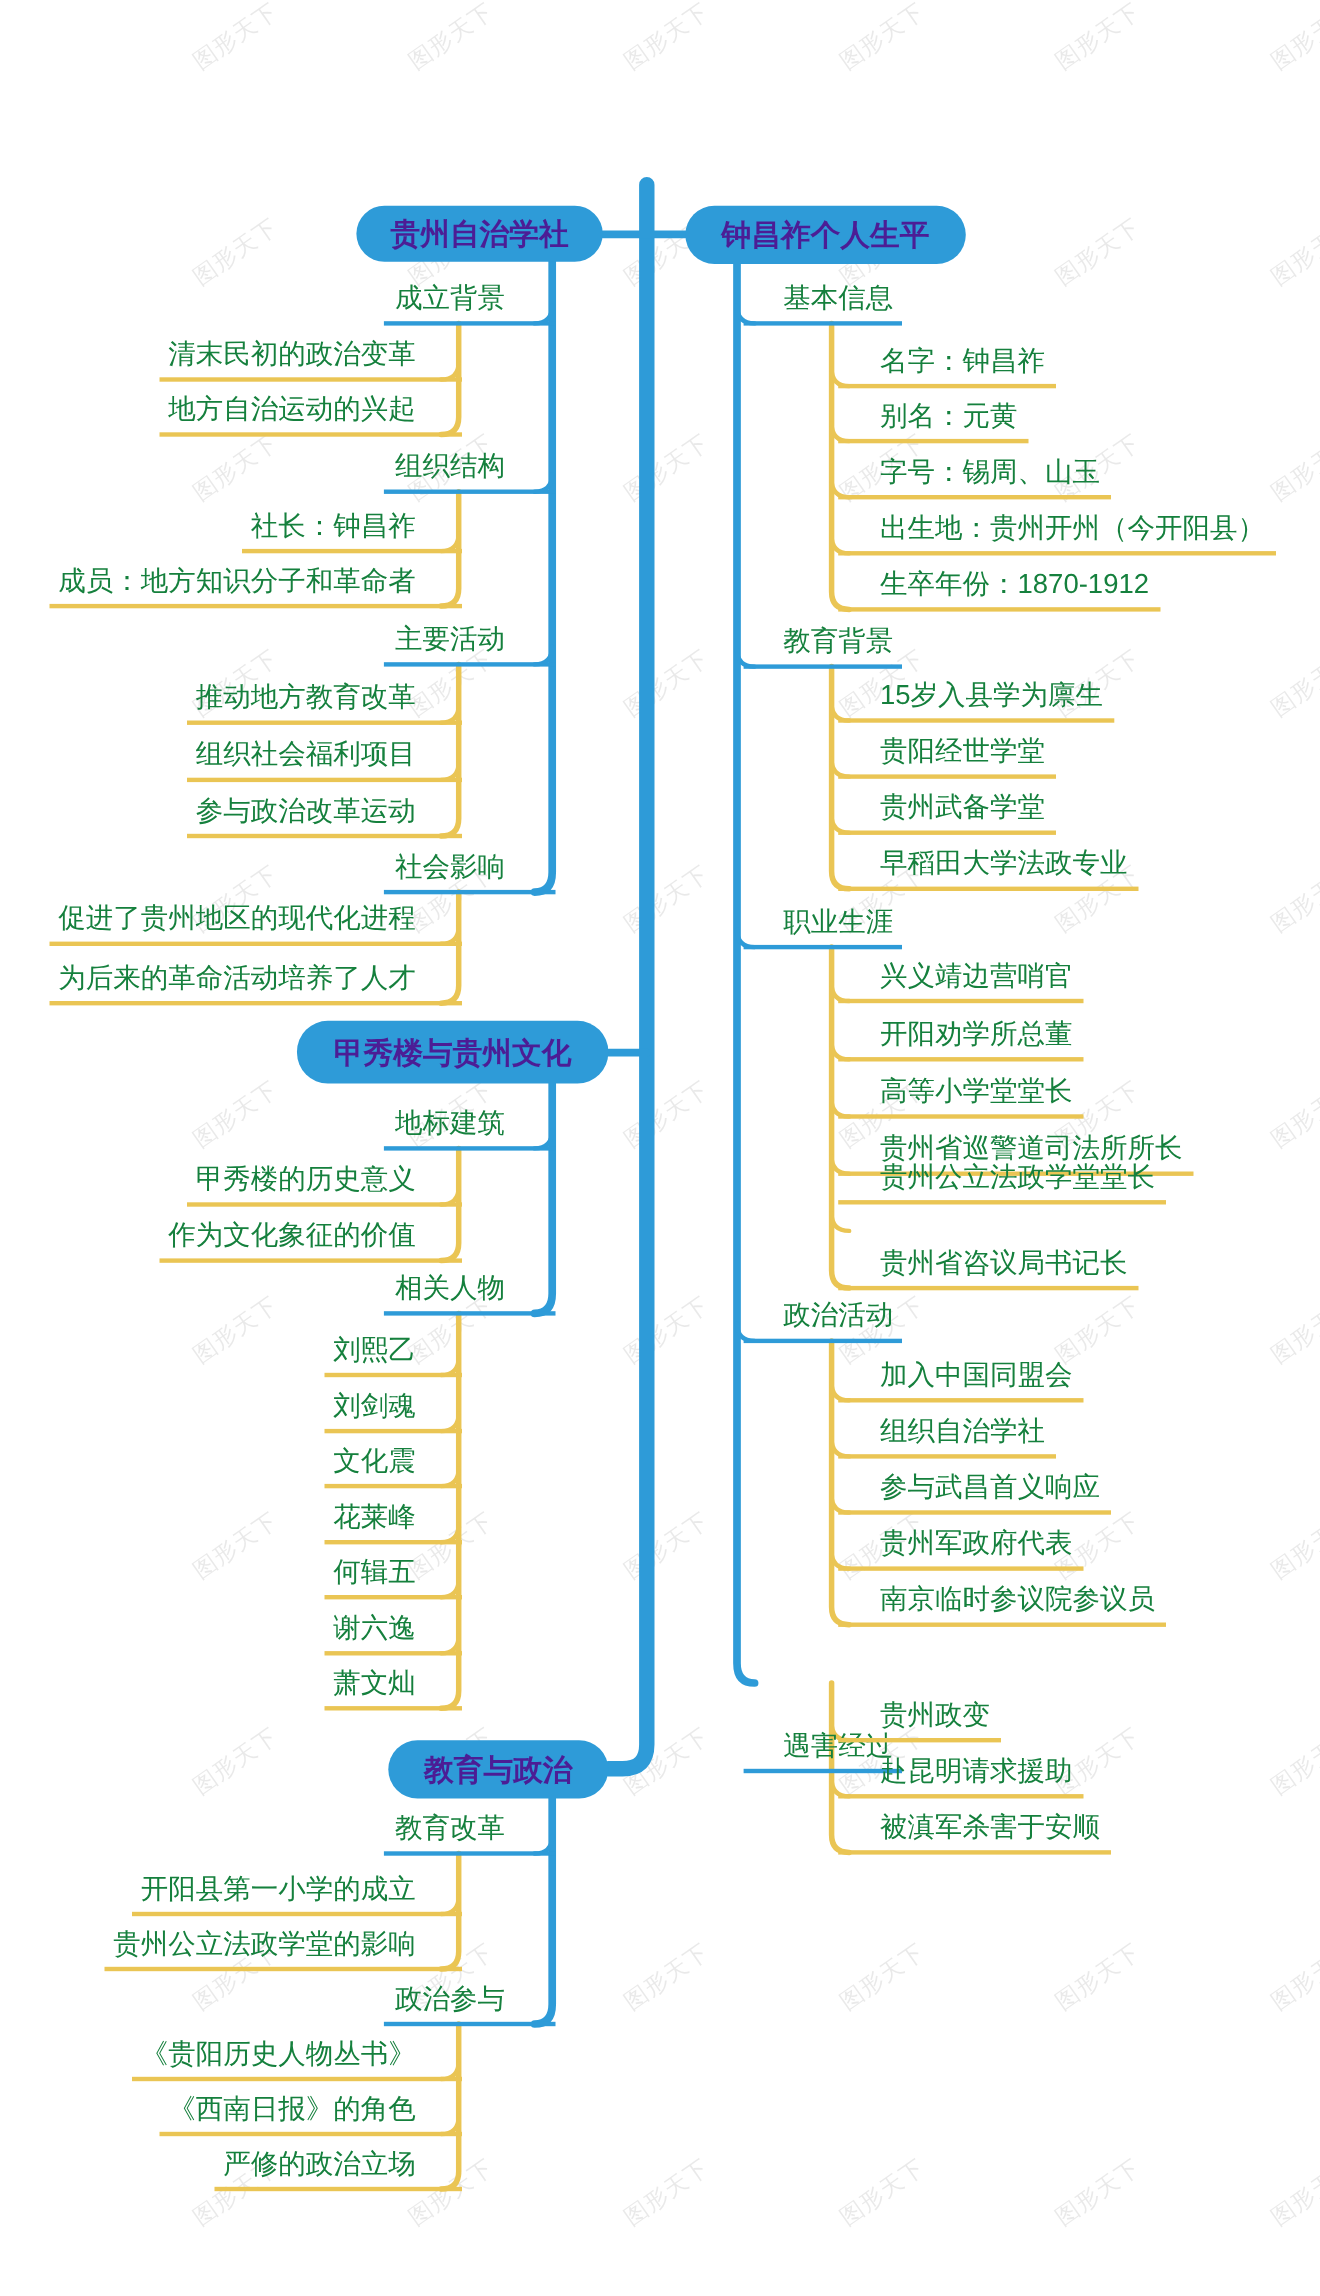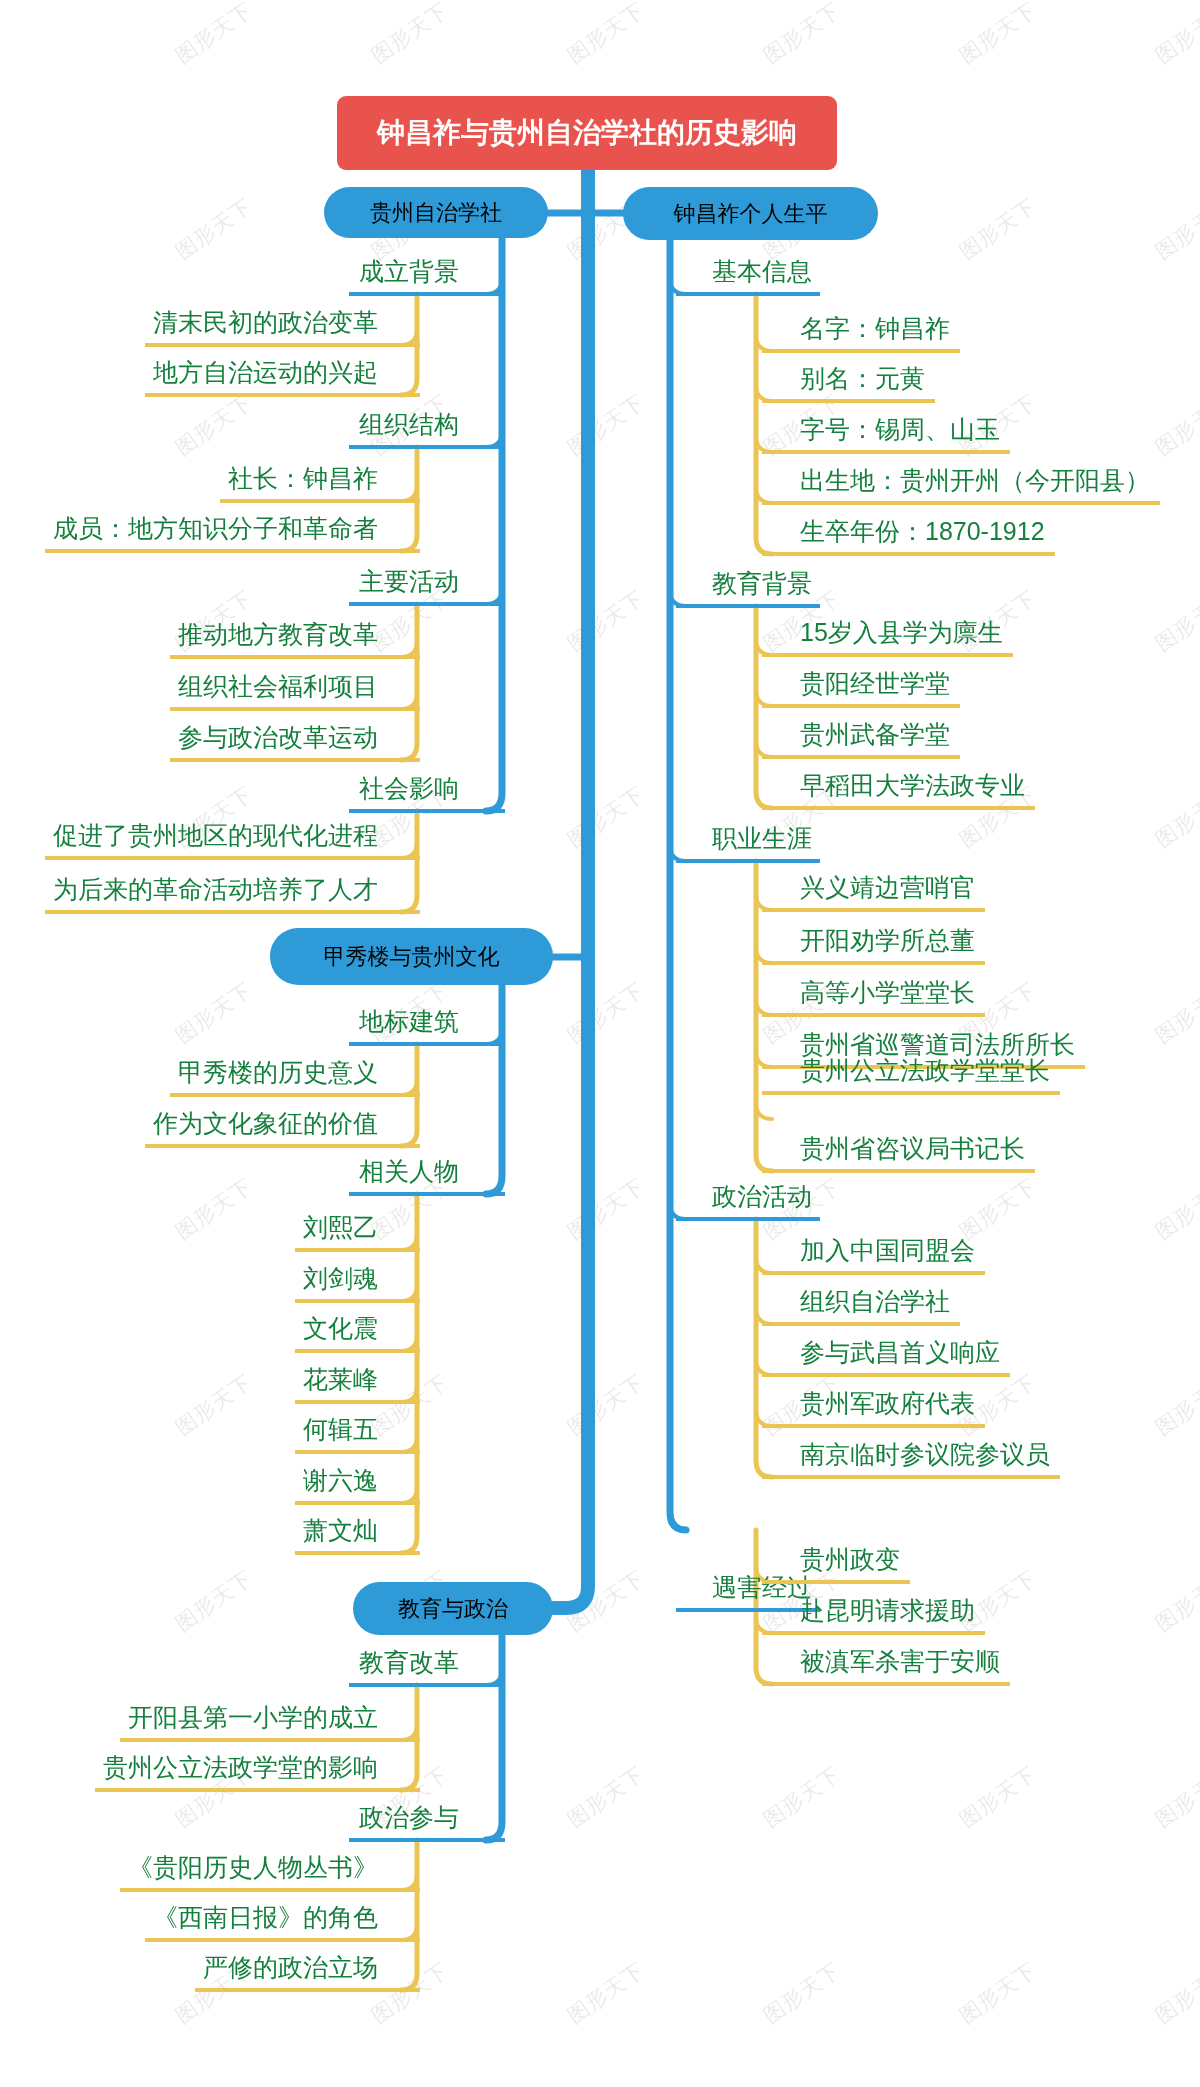--- a/index.html
+++ b/index.html
@@ -14,21 +14,21 @@
   }
   svg.links{position:absolute;left:0;top:0;z-index:1;pointer-events:none;}
   .node,.item{position:absolute;z-index:2;white-space:nowrap;}
   .root{
     left:337px;top:96px;width:500px;height:74px;background:#E8534E;border-radius:9px;
     display:flex;align-items:center;justify-content:center;
     color:#ffffff;font-size:28px;font-weight:bold;
   }
   .pill{
     background:#2E9BD8;border-radius:28px;display:flex;align-items:center;justify-content:center;
-    color:#000000;font-size:22px;font-weight:normal;
+    color:#4c1d95;font-size:27px;font-weight:bold;
   }
   .pill.b0{left:324px;top:187px;width:224px;height:51px;}
   .pill.b1{left:623px;top:187px;width:255px;height:53px;}
   .pill.b2{left:270px;top:928px;width:283px;height:57px;}
   .pill.b3{left:353px;top:1582px;width:200px;height:53px;}
   .item{
     font-size:25px;line-height:30px;color:#15803d;
   }
   .lsub{right:695px;padding:0 46px 6px 10px;border-bottom:4px solid #2E9BD8;text-align:right;}
   .lleaf{right:780px;padding:0 42px 6px 8px;border-bottom:4px solid #EAC554;text-align:right;}
@@ -190,21 +190,20 @@
       <path stroke-width="4" d="M756 1308 Q756 1324 772 1324"></path>
       <path stroke-width="4" d="M756 1359 Q756 1375 772 1375"></path>
       <path stroke-width="4" d="M756 1410 Q756 1426 772 1426"></path>
 
       <path stroke-width="5" d="M756 1530 L756 1668 Q756 1684 772 1684"></path>
       <path stroke-width="4" d="M756 1566 Q756 1582 772 1582"></path>
       <path stroke-width="4" d="M756 1617 Q756 1633 772 1633"></path>
     </g>
   </svg>
 
-  <div class="node root">钟昌祚与贵州自治学社的历史影响</div>
 
   <div class="node pill b0">贵州自治学社</div>
   <div class="node pill b2">甲秀楼与贵州文化</div>
   <div class="node pill b1">钟昌祚个人生平</div>
   <div class="node pill b3">教育与政治</div>
 
   <div class="item lsub" style="top:256px">成立背景</div>
   <div class="item lleaf" style="top:307px">清末民初的政治变革</div>
   <div class="item lleaf" style="top:357px">地方自治运动的兴起</div>
   <div class="item lsub" style="top:409px">组织结构</div>

